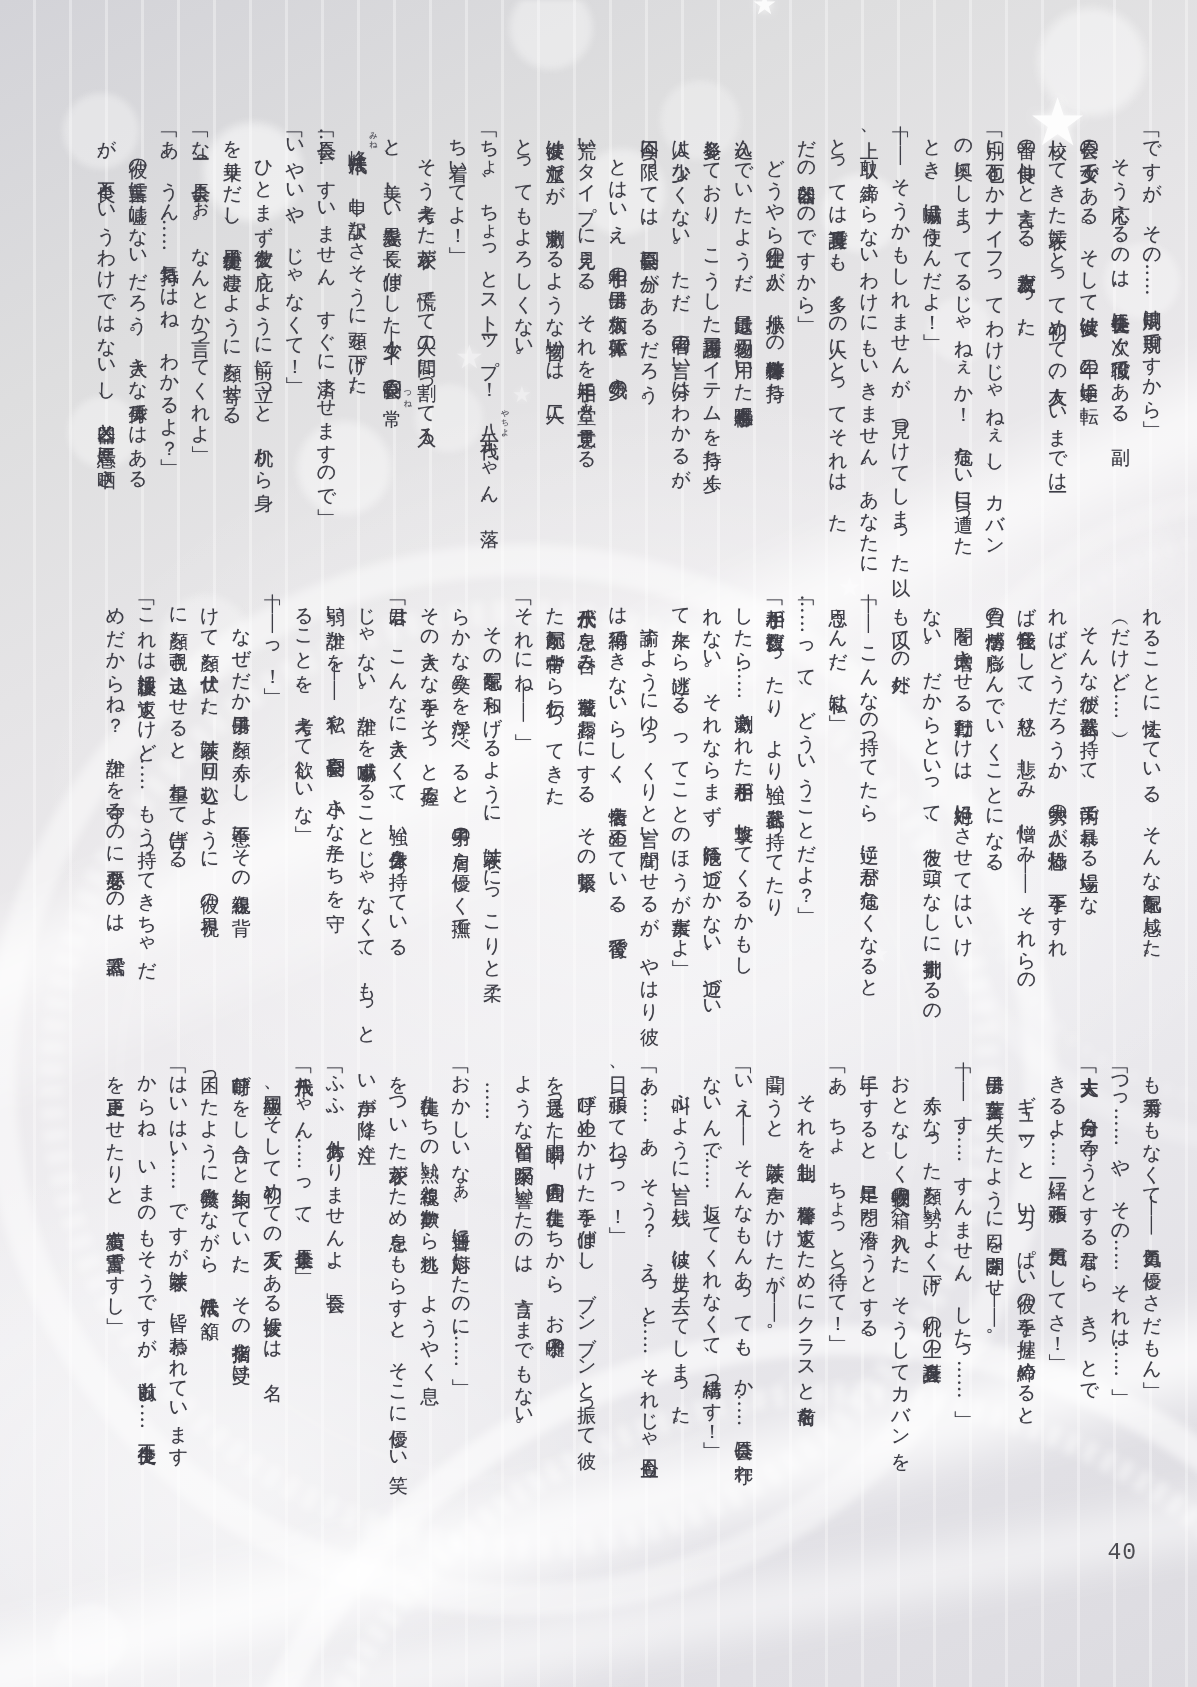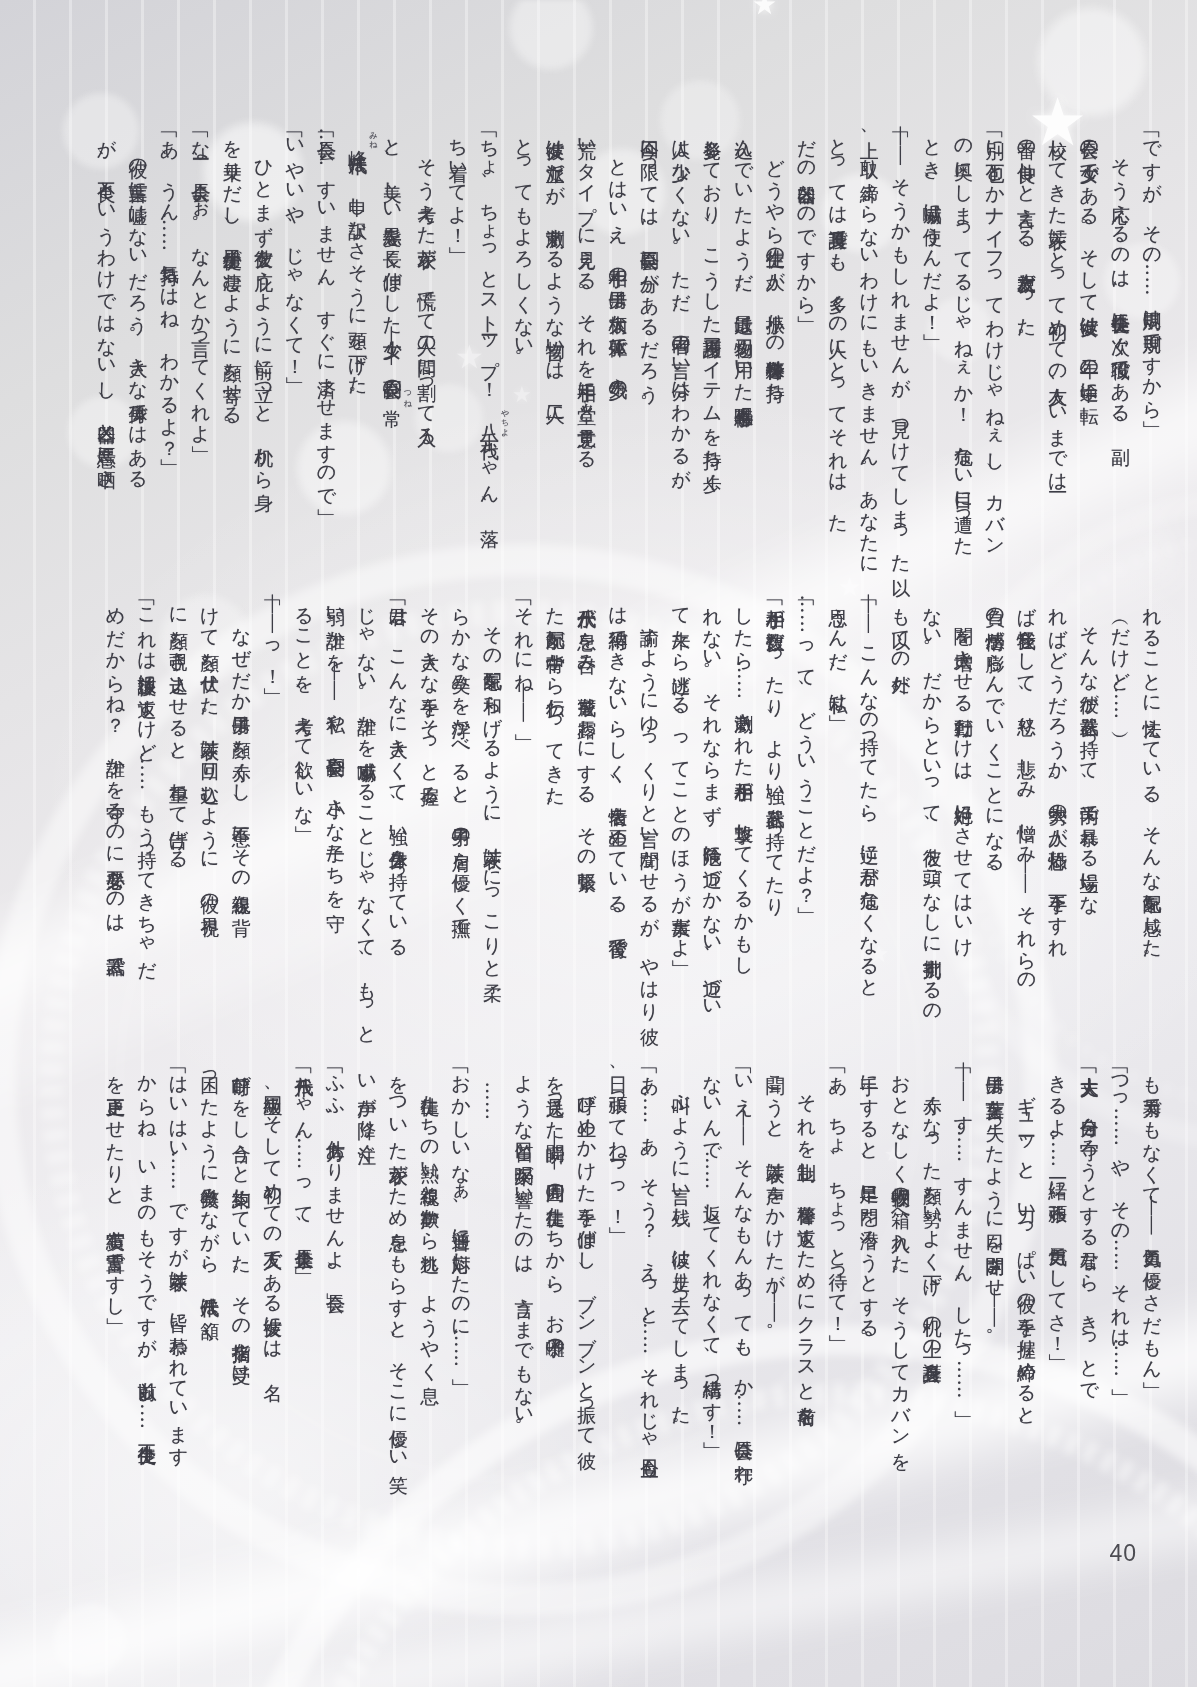--- a/index.html
+++ b/index.html
@@ -50,21 +50,21 @@
     position:absolute; right:29px; height:462px;
     writing-mode:vertical-rl; text-orientation:mixed;
     font-size:19px; line-height:31.4px; letter-spacing:.5px;
     color:#3d3d46; text-shadow:0 0 .7px rgba(61,61,70,.55);
   }
   .t1{top:126px;} .t2{top:594px;} .t3{top:1062px;}
   .vline{white-space:nowrap;}
   ruby{ruby-position:over;} rt{font-size:8px; letter-spacing:0; color:#55555e;}
   .pagenum{
     position:absolute; right:60px; top:1540px; font-size:23px; color:#4c4c52;
-    font-family:Liberation Sans, sans-serif; letter-spacing:1px;
+    font-family:Liberation Mono, monospace; letter-spacing:1px;
   }
 </style>
 </head>
 <body>
 
 <div class="page">
 
   <div class="stripes"></div>
   <div class="bokeh"></div>
 

